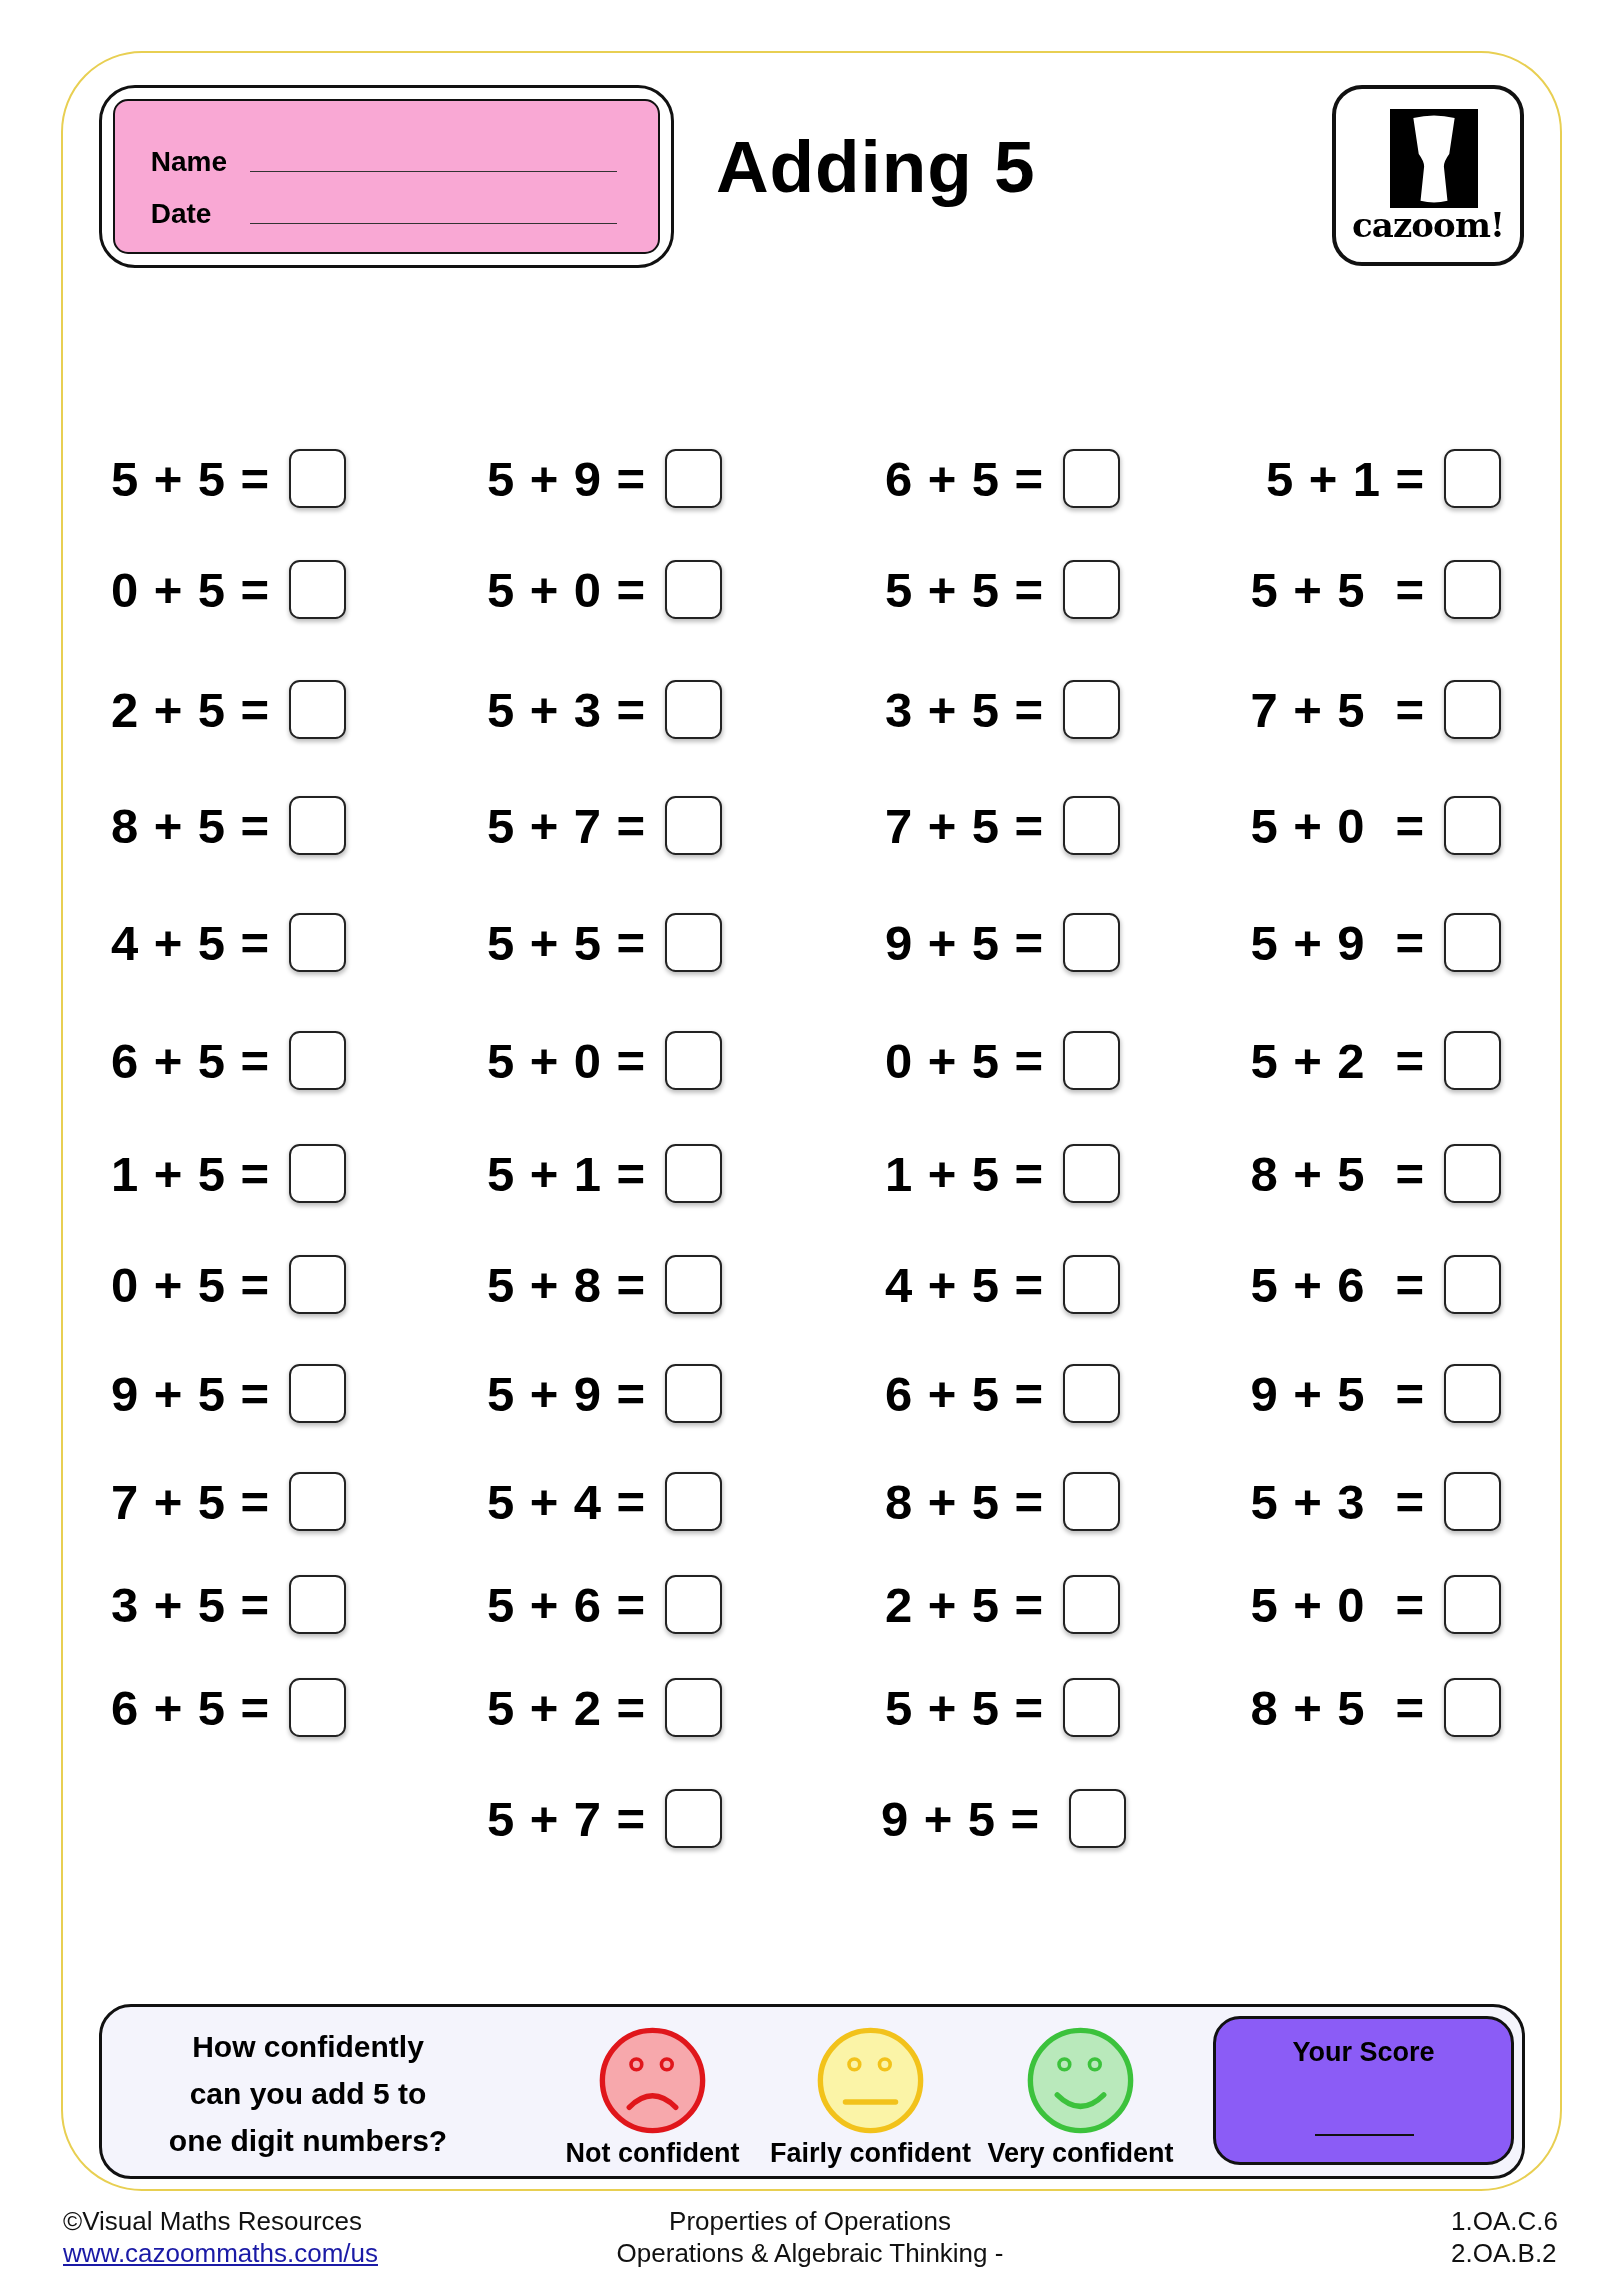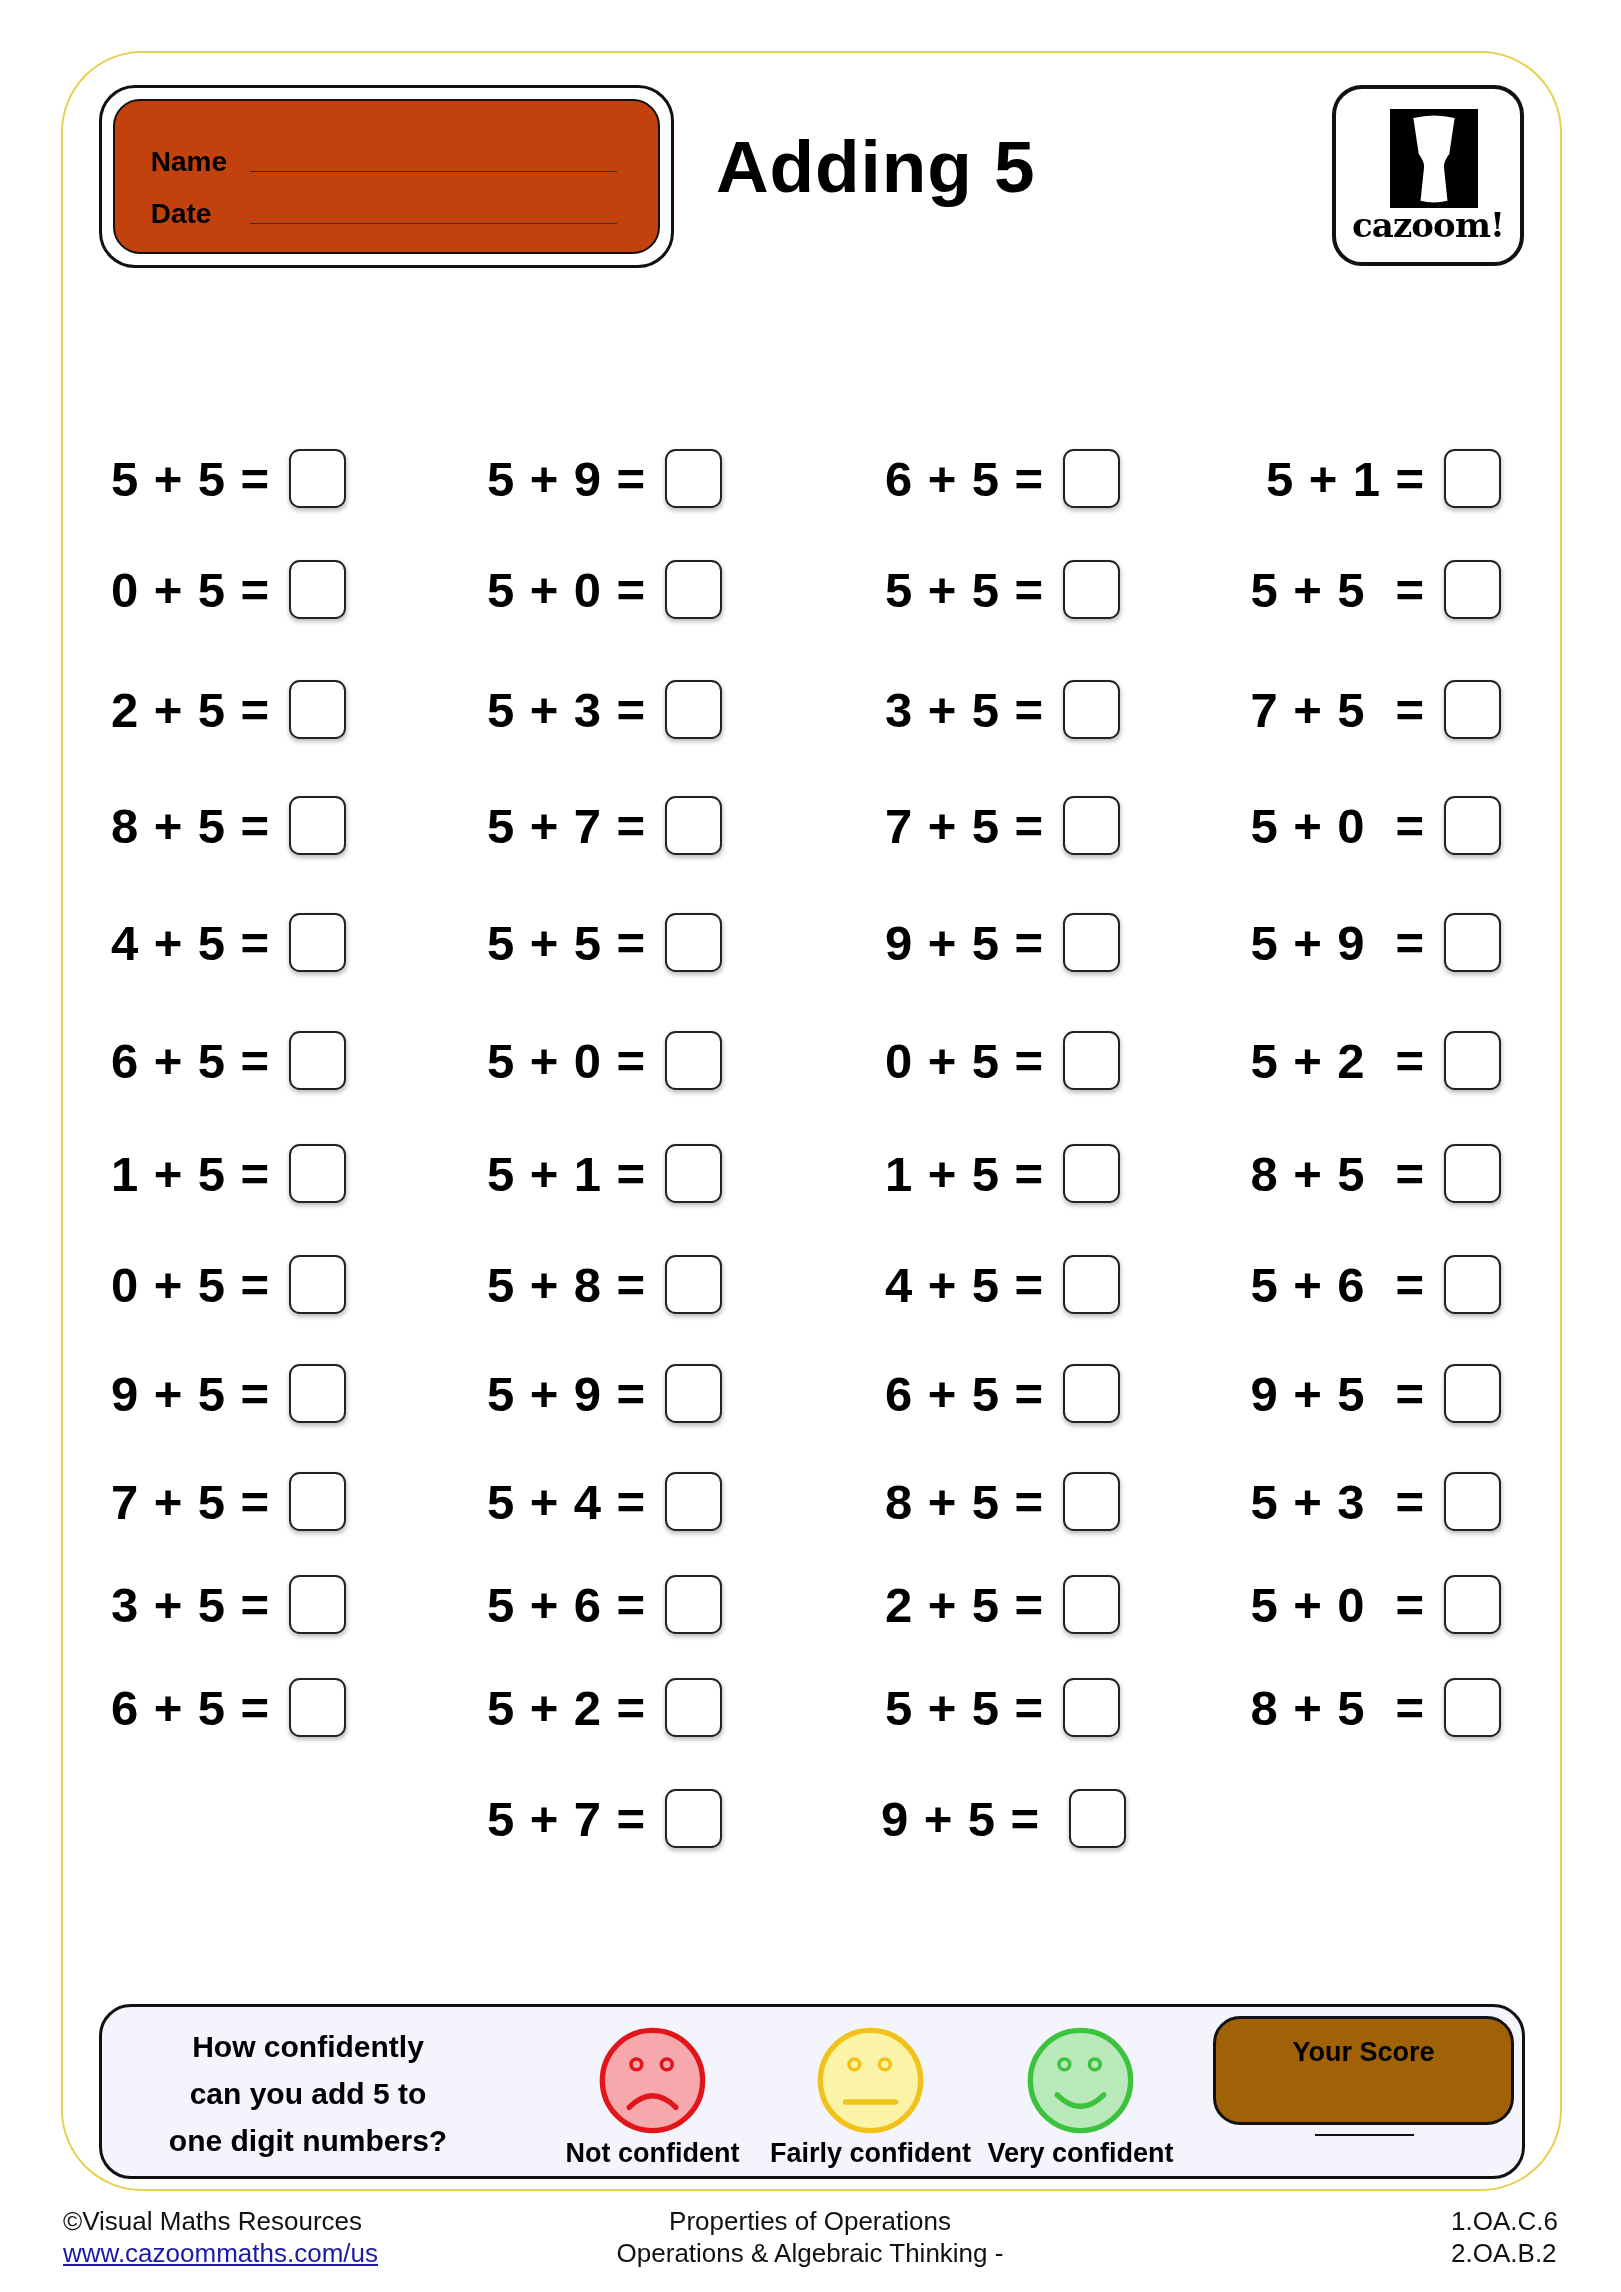--- a/index.html
+++ b/index.html
@@ -11,21 +11,21 @@
     border: 2.7px solid #e8cf52; border-radius: 81px; background: #fff;
   }
 
   
   .name-panel-outer {
     position: absolute; left: 99px; top: 85px; width: 575px; height: 183px;
     border: 3.6px solid #111; border-radius: 36px; background: #fff;
   }
   .name-panel-inner {
     position: absolute; left: 10.7px; top: 10.7px; right: 10.7px; bottom: 10.7px;
-    border: 2.7px solid #111; border-radius: 27px; background: #c2410c;
+    border: 2.7px solid #111; border-radius: 15px; background: #f9a8d4;
   }
   .field-row { position: absolute; left: 36px; display: flex; align-items: flex-end; }
   .field-label { font-size: 28px; font-weight: bold; width: 99px; }
   .field-line { width: 367px; border-bottom: 1.8px solid #333; height: 0.9px; margin-bottom: 5.4px; }
 
   .title {
     position: absolute; left: 716px; top: 125px; font-size: 73px; font-weight: bold; letter-spacing: 0.9px;
   }
 
   
@@ -58,22 +58,22 @@
   }
   .conf-question {
     position: absolute; left: 18px; top: 16px; width: 376px; text-align: center;
     font-size: 30px; font-weight: bold; line-height: 47px;
   }
   .face-group { position: absolute; top: 18px; width: 215px; text-align: center; }
   .face-group svg { display: block; margin: 0 auto; }
   .face-label { font-size: 27px; font-weight: bold; margin-top: 2px; white-space: nowrap; }
 
   .score-box {
-    position: absolute; left: 1111px; top: 9px; width: 301px; height: 109px;
-    border: 3.6px solid #111; border-radius: 27px; background: #a16207;
+    position: absolute; left: 1111px; top: 9px; width: 301px; height: 149px;
+    border: 3.6px solid #111; border-radius: 27px; background: #8b5cf6;
   }
   .score-label { position: absolute; left: 0; right: 0; top: 18px; text-align: center; font-size: 27px; font-weight: bold; }
   .score-line { position: absolute; left: 99px; width: 99px; top: 115px; border-bottom: 2.7px solid #111; }
 
   
   .footer { position: absolute; top: 2205px; font-size: 26px; line-height: 32px; color: #111; }
   .footer-left { left: 63px; }
   .footer-center { left: 537px; width: 546px; text-align: center; }
   .footer-right { right: 63px; }
   .footer-link { color: #1a1aa6; text-decoration: underline; }

